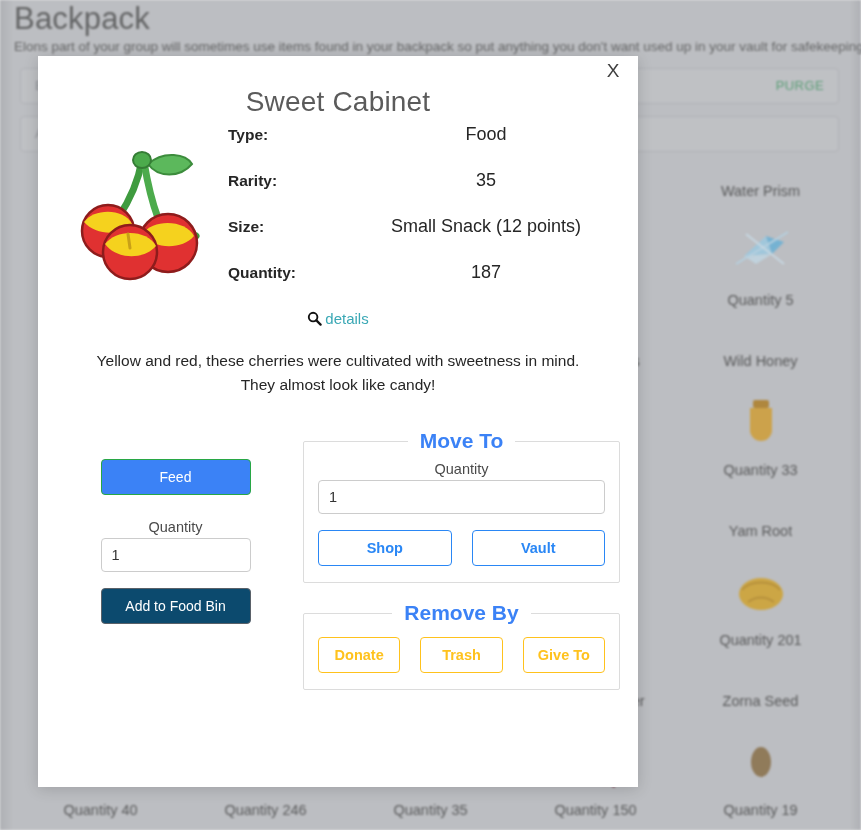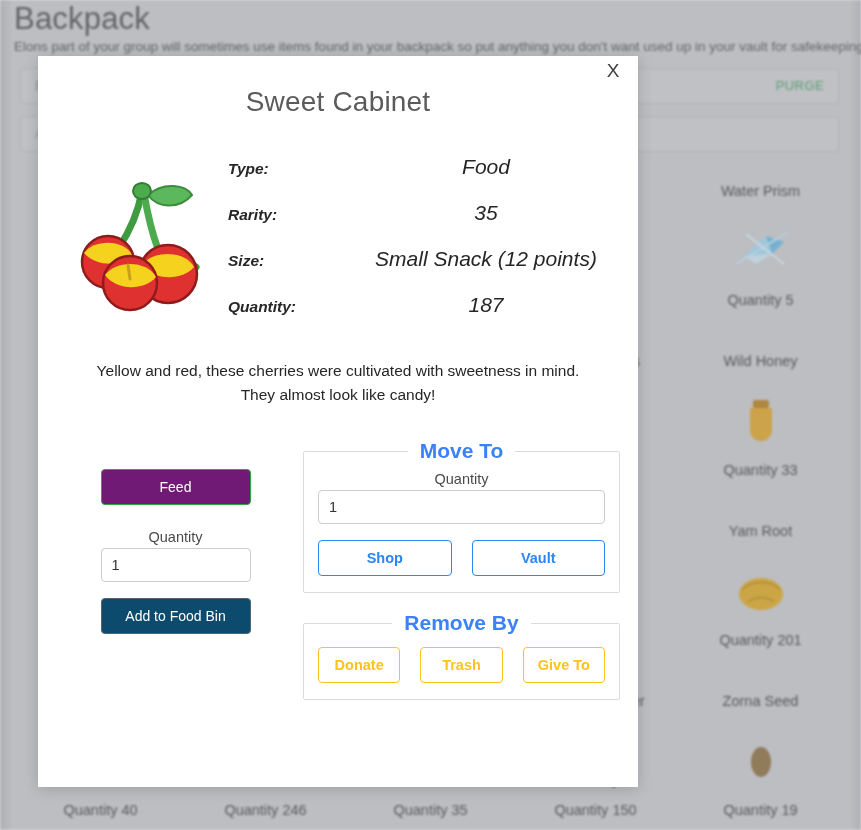--- a/index.html
+++ b/index.html
@@ -111,23 +111,22 @@
   }
   #modal-title {
     text-align: center;
     font-size: 28px; font-weight: 300; color: #5b5b5b;
     margin: 30px 0 0; letter-spacing: .2px;
   }
 
   
   #info-row {
     display: flex;
-    margin-top: 31px;
+    margin-top: 0;
     padding: 0 14px 0 18px;
-    font-style: italic;
   }
   #item-art {
     width: 172px; flex: 0 0 172px;
     display: flex; align-items: flex-start; justify-content: center;
     padding-top: 20px;
   }
   #spec-table {
     flex: 1 1 auto;
     display: block;
     padding-top: 6px;
@@ -137,21 +136,21 @@
     align-items: baseline;
     height: 46px;
   }
   .spec-key {
     width: 120px; flex: 0 0 120px;
     font-size: 15.5px; font-weight: bold; color: #262626;
     text-align: left;
   }
   .spec-val {
     flex: 1 1 auto;
-    font-size: 21px; color: #262626;
+    font-size: 18px; color: #262626;
     text-align: center;
   }
 
   #details-line {
     text-align: center;
     margin-top: 2px;
     font-size: 15px;
   }
   #details-link {
     color: #3aa8b5; text-decoration: none; cursor: pointer;
@@ -182,21 +181,21 @@
   }
   .btn {
     font-family: "Liberation Sans", sans-serif;
     cursor: pointer;
     border-radius: 4px;
     font-size: 14px;
     line-height: 1;
   }
   #feed-btn {
     width: 150px; height: 36px;
-    background: #701a75; border: 1px solid #28a745;
+    background: #3b82f6; border: 1px solid #28a745;
     color: #fff;
   }
   .qty-group { margin-top: 24px; width: 150px; text-align: center; }
   .qty-label {
     font-size: 14.5px; color: #4a4a4a; display: block; margin-bottom: 3px;
   }
   .qty-input {
     width: 150px; height: 34px;
     border: 1px solid #ccc; border-radius: 4px;
     padding: 0 10px;
@@ -559,20 +558,28 @@
             <div class="spec-key">Size:</div>
             <div class="spec-val">Small Snack (12 points)</div>
           </div>
           <div class="spec-row">
             <div class="spec-key">Quantity:</div>
             <div class="spec-val">187</div>
           </div>
         </div>
     </div>
 
+    <div id="details-line">
+      <span id="search-icon-wrap">
+        <svg width="15" height="15" viewBox="0 0 16 16">
+          <circle cx="6.5" cy="6.5" r="4.6" fill="none" stroke="#111" stroke-width="2"></circle>
+          <line x1="10" y1="10" x2="14.5" y2="14.5" stroke="#111" stroke-width="2.4" stroke-linecap="round"></line>
+        </svg>
+      </span><a id="details-link" href="#">details</a>
+    </div>
 
     <div id="description">Yellow and red, these cherries were cultivated with sweetness in mind. They almost look like candy!</div>
 
     <div id="actions">
 
       <div id="left-actions">
         <button class="btn" id="feed-btn">Feed</button>
 
         <div class="qty-group">
           <span class="qty-label">Quantity</span>

